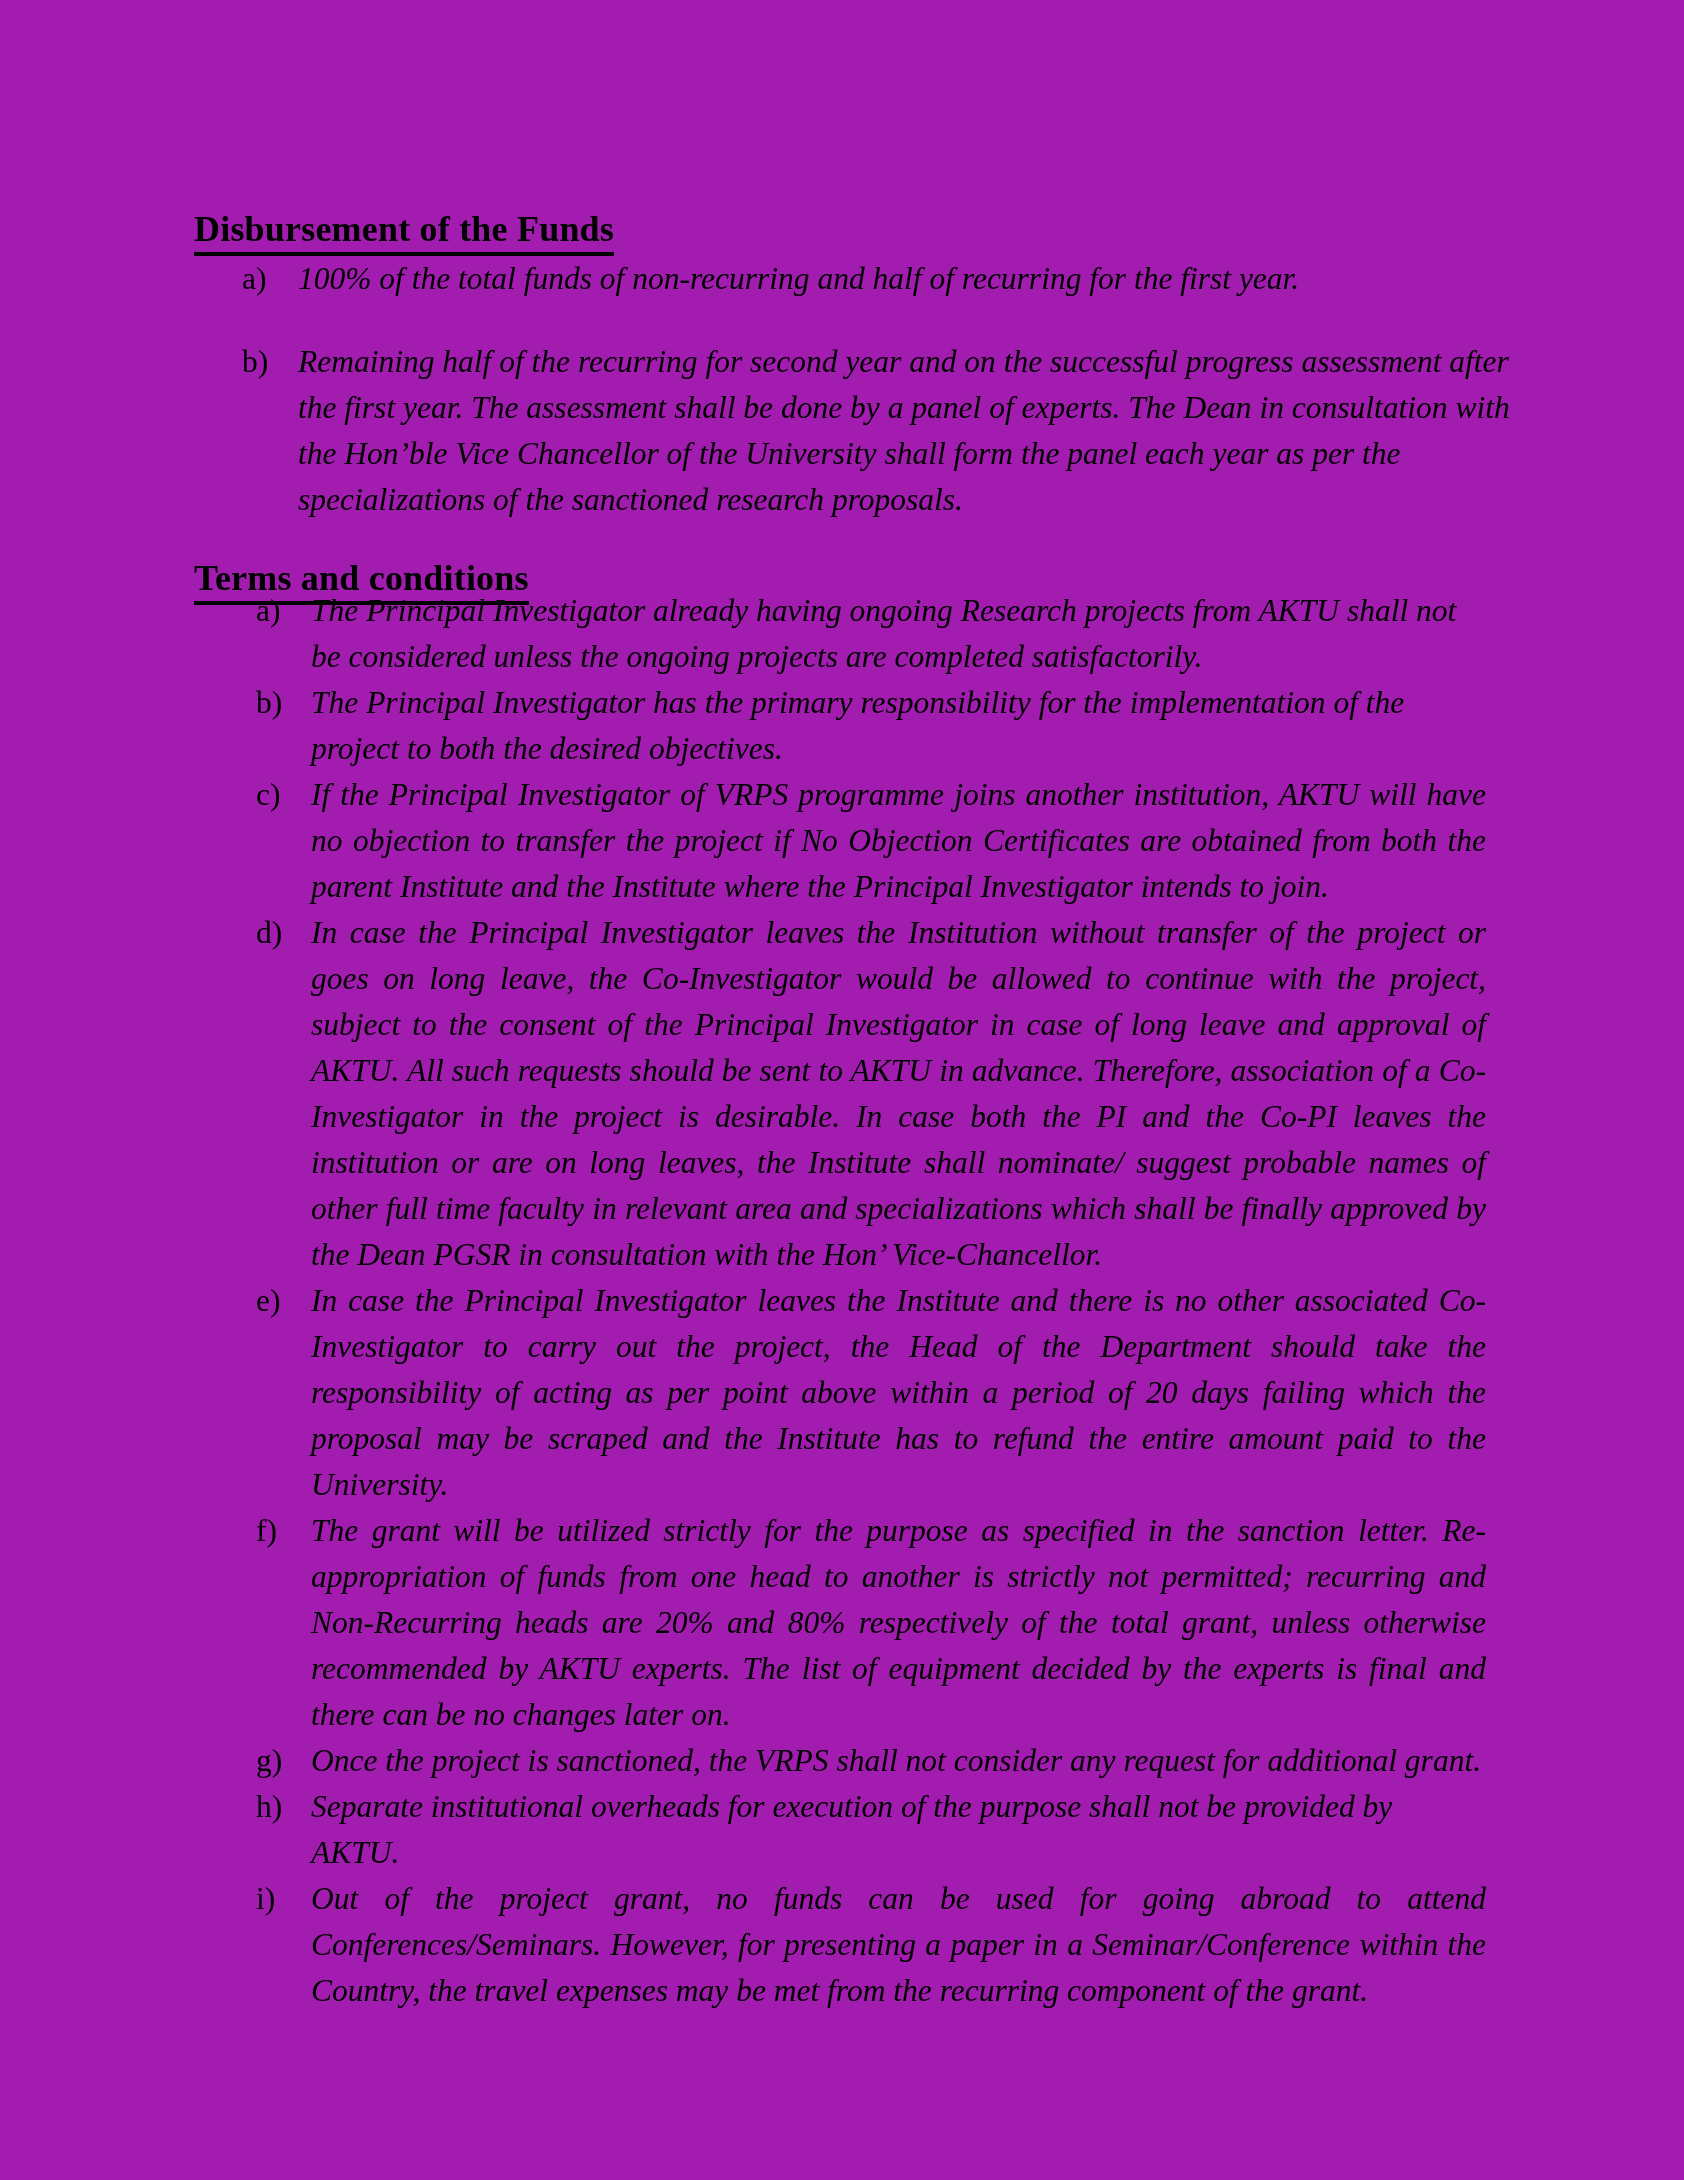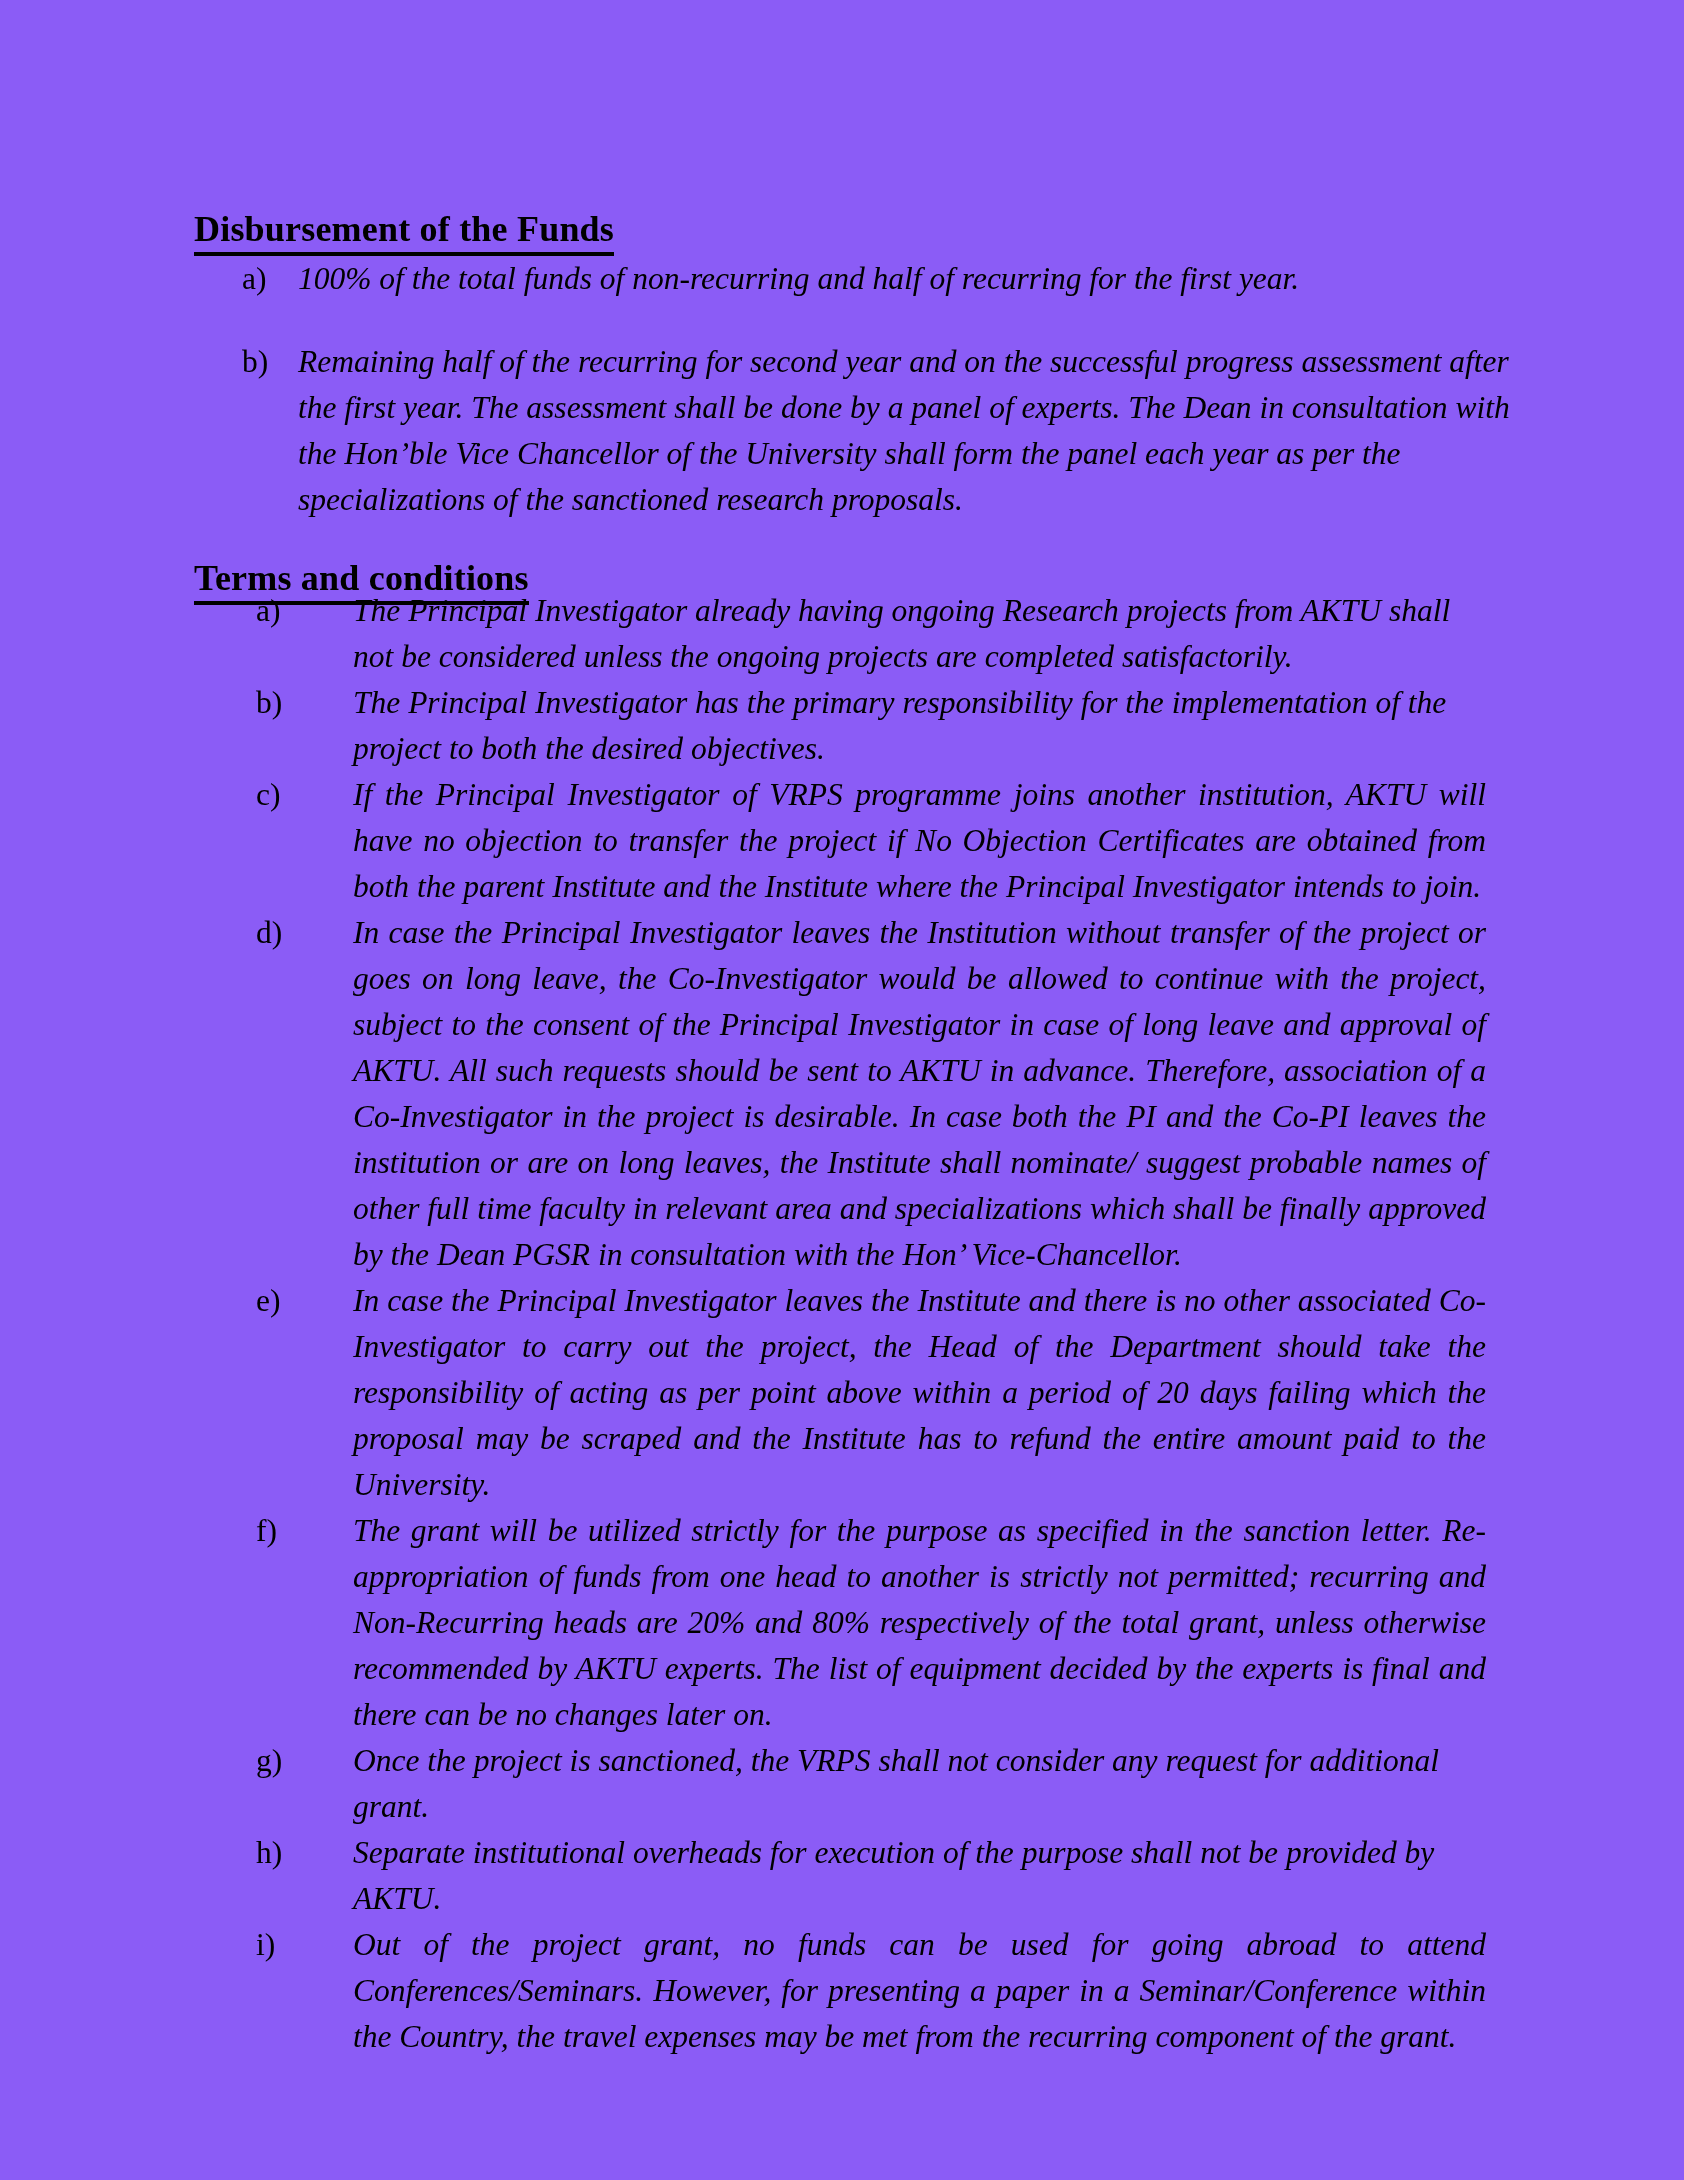--- a/index.html
+++ b/index.html
@@ -12,21 +12,21 @@
   body {
     font-family: "Liberation Serif", "DejaVu Serif", serif;
     color: #000000;
   }
 
   .page {
     position: relative;
     width: 1685px;
     height: 2181px;
     margin: 0 auto;
-    background: #8b5cf6;
+    background: #a21caf;
     overflow: hidden;
     box-sizing: border-box;
   }
 
   
   .section-heading {
     position: absolute;
     font-size: 36px;
     font-weight: bold;
     letter-spacing: 0.2px;
@@ -80,21 +80,21 @@
   #list-disbursement .item-body { text-align: left; }
 
   
   #list-terms {
     left: 256px;
     top: 588px;
     width: 1230px;
   }
   #list-terms .list-item { margin-bottom: 0px; }
   #list-terms .marker { width: 55px; }
-  #list-terms .item-body { text-align: justify; text-justify: inter-word; margin-left: 42px; }
+  #list-terms .item-body { text-align: justify; text-justify: inter-word; }
   #list-terms .item-body.no-justify { text-align: left; }
 </style>
 </head>
 <body>
 
 <div class="page">
 
   <h1 class="section-heading" id="heading-disbursement">
     <span class="heading-text">Disbursement of the Funds</span>
   </h1>

